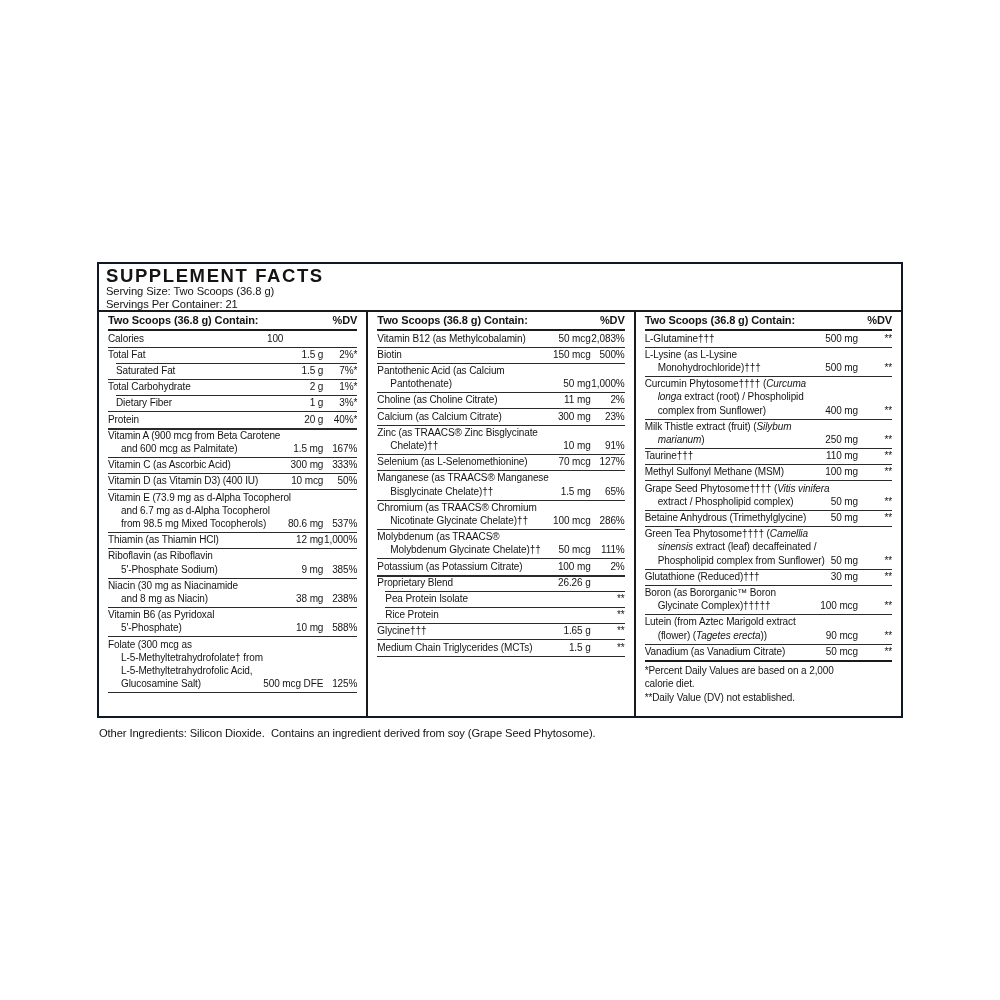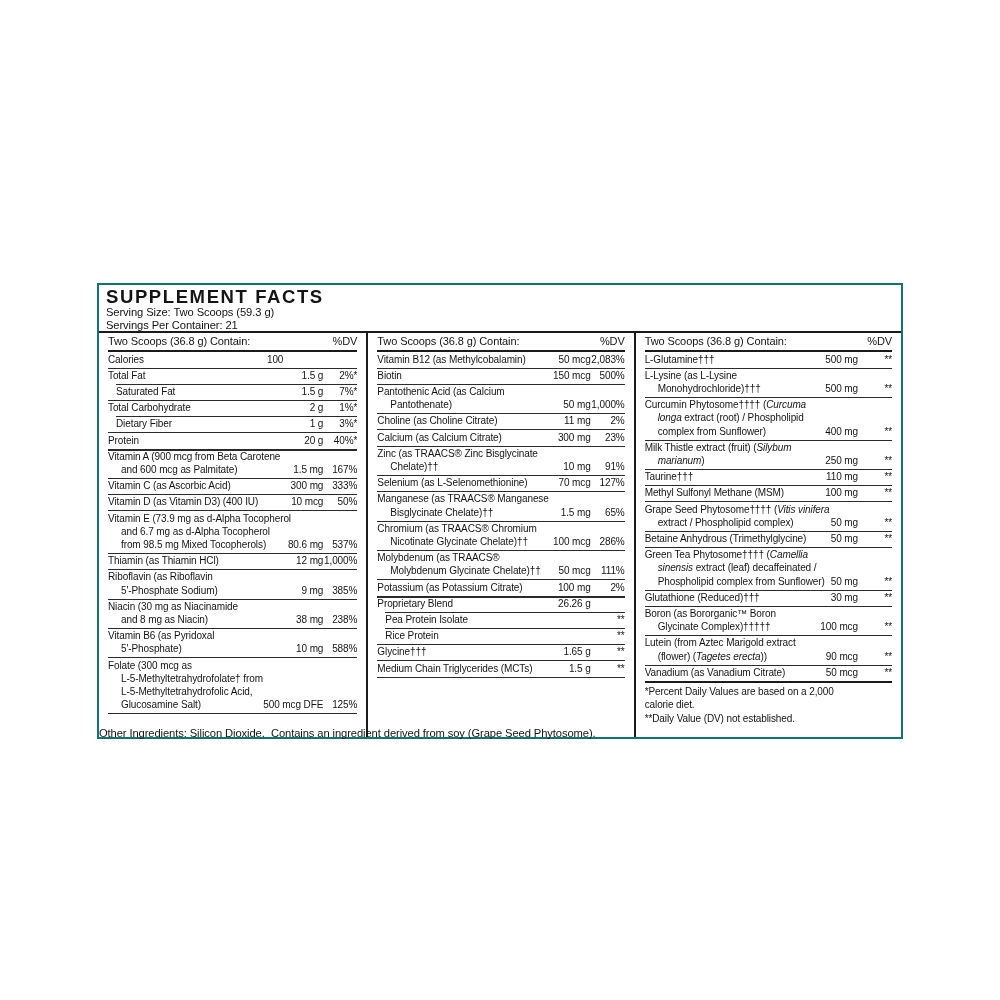--- a/index.html
+++ b/index.html
@@ -1,30 +1,30 @@
 <!DOCTYPE html>
 <html><head>
 <meta charset="utf-8">
 <style>
   * { margin:0; padding:0; box-sizing:border-box; }
   html,body { width:1000px; height:1000px; background:#ffffff; }
   body { position:relative; font-family:"Liberation Sans", sans-serif; color:#141414; }
 
   .label-box { position:absolute; left:97px; top:262px; width:806px; height:456px;
-               border:2px solid #0f766e; background:#fff;margin-top:21px; }
+               border:2px solid #0f172a; background:#fff; }
   .head { height:46px; padding:2px 7px 0; overflow:hidden; }
   .title { font-size:18.5px; font-weight:700; letter-spacing:1.6px; line-height:19px; white-space:nowrap; }
   .serving { font-size:11.2px; line-height:13px; letter-spacing:-0.1px; white-space:nowrap; }
 
   .cols { display:flex; border-top:2px solid #1a1a1a; height:406px; overflow:hidden; }
   .col { width:33.3333%; padding:0 9px; overflow:hidden; }
   .col + .col { border-left:2px solid #1a1a1a; }
 
   .col-head { display:flex; justify-content:space-between; align-items:flex-end;
-              font-weight:400; font-size:11px; line-height:13px; padding:2px 0 1.5px;
+              font-weight:700; font-size:11px; line-height:13px; padding:2px 0 1.5px;
               border-bottom:2.5px solid #1a1a1a; letter-spacing:-0.1px; }
 
   .row { position:relative; padding:1.2px 0 1.8px; font-size:10px; line-height:13.2px; letter-spacing:-0.1px; }
   .row::before { content:""; position:absolute; top:0; left:0; right:0; height:0; border-top:1px solid #2a2a2a; }
   .row.first::before { display:none; }
   .row.sub::before { left:8px; }
   .row.thick::before { border-top-width:2.5px; }
 
   .line, .lastline { white-space:nowrap; }
   .cont { padding-left:13px; }
@@ -44,21 +44,21 @@
                   font-size:11.2px; line-height:14px; letter-spacing:-0.1px; }
   .bottom-notes .soy { position:absolute; left:172px; top:0; white-space:nowrap; }
   .bottom-notes .oi { position:absolute; left:0; top:0; white-space:nowrap; }
 </style>
 </head>
 <body>
 
 <div class="label-box">
   <div class="head">
     <div class="title">SUPPLEMENT FACTS</div>
-    <div class="serving">Serving Size: Two Scoops (59.3 g)</div>
+    <div class="serving">Serving Size: Two Scoops (36.8 g)</div>
     <div class="serving">Servings Per Container: 21</div>
   </div>
   <div class="cols">
     <div class="col">
         <div class="col-head">
           <span class="ch-label">Two Scoops (36.8 g) Contain:</span>
           <span class="ch-dv">%DV</span>
         </div>
         <div class="row first">
           <div class="lastline">

